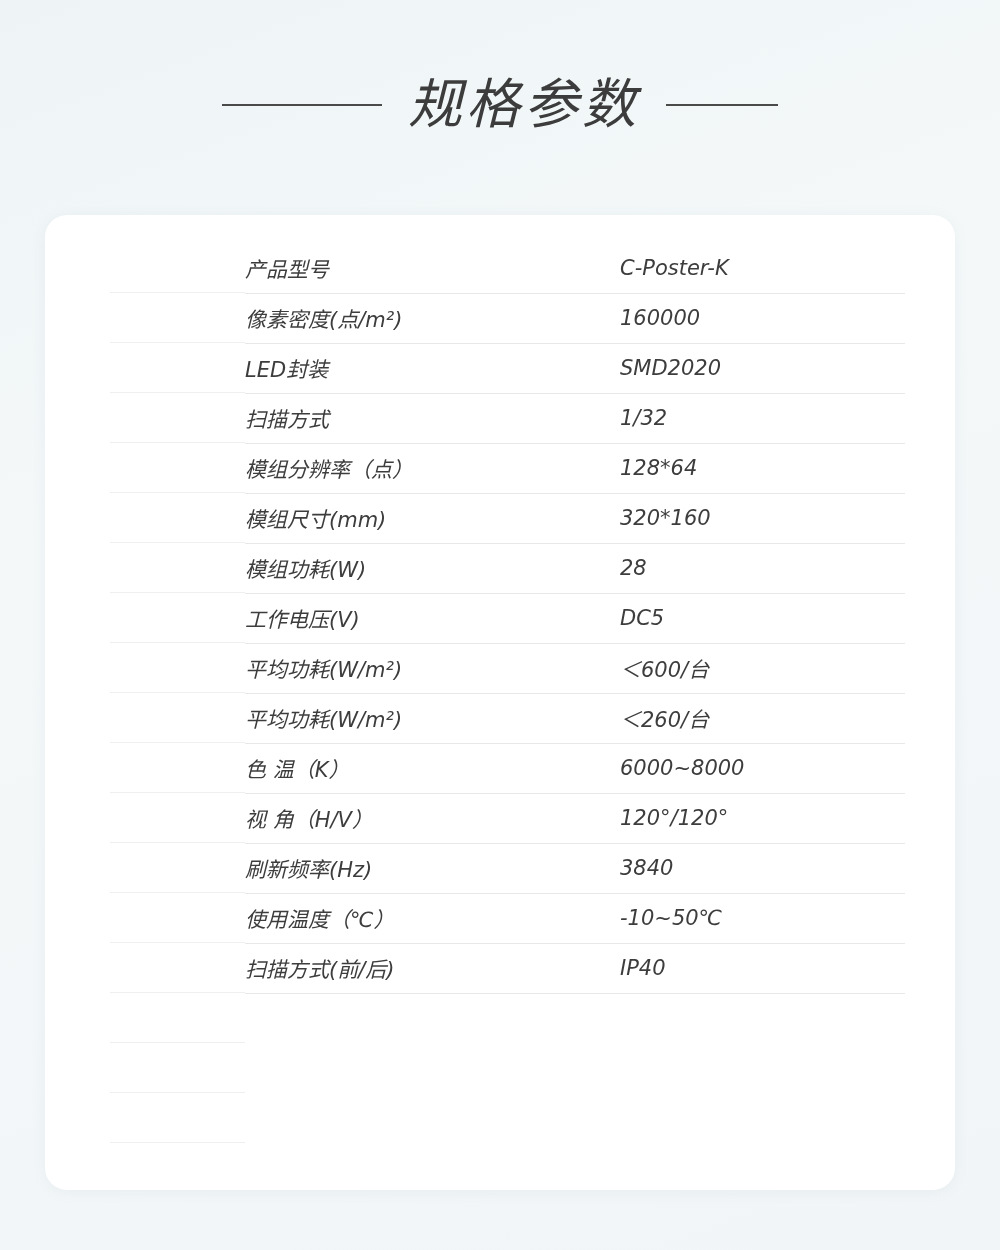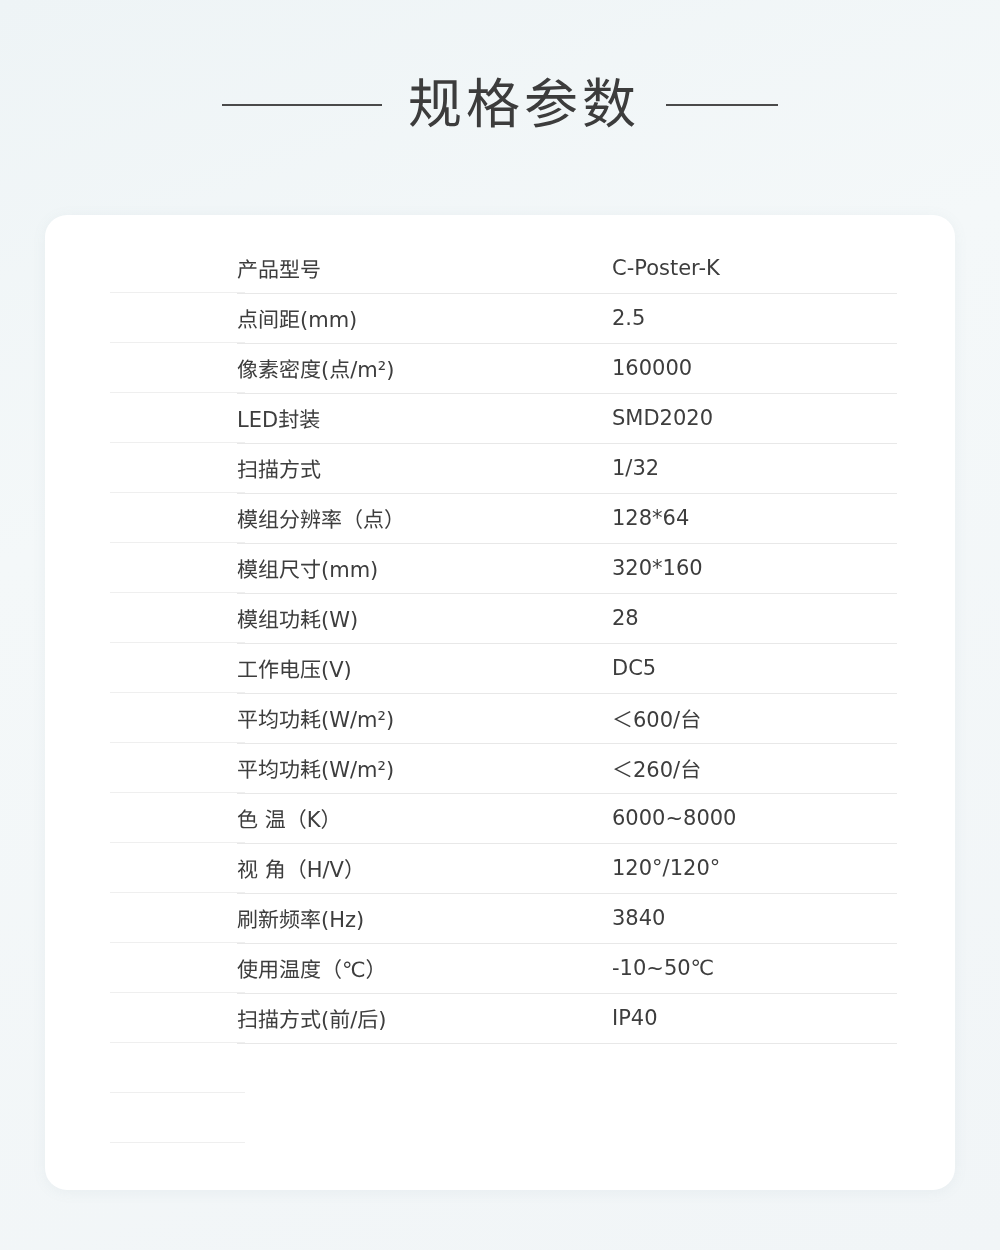--- a/index.html
+++ b/index.html
@@ -13,20 +13,21 @@
     font-family: "DejaVu Sans", "Liberation Sans", sans-serif;
     color: #333333;
     overflow: hidden;
   }
   .page {
     position: relative;
     width: 1000px;
     height: 1250px;
     background: linear-gradient(160deg, #eef4f6 0%, #f4f8f9 35%, #f1f5f7 100%);
     box-sizing: border-box;
+    font-style: italic;
   }
   
   .title-wrap {
     display: flex;
     align-items: center;
     justify-content: center;
     padding-top: 78px;
     gap: 26px;
   }
   .title-rule {
@@ -51,21 +52,21 @@
     left: 45px;
     top: 215px;
     width: 910px;
     height: 975px;
     background: #ffffff;
     border-radius: 22px;
     box-shadow: 0 2px 14px rgba(120, 140, 150, 0.08);
   }
   .spec-table {
     position: absolute;
-    left: 192px;
+    left: 200px;
     top: 28px;
     width: 660px;
     border-collapse: collapse;
   }
   .spec-table tr {
     height: 50px;
   }
   .spec-table td {
     border-bottom: 1px solid #e8e8e8;
     font-size: 21px;
@@ -134,24 +135,20 @@
         <div style="top: 849px;"></div>
         <div style="top: 899px;"></div>
       </div>
     <table class="spec-table">
       <tbody>
           <tr>
             <td class="col-label">产品型号</td>
             <td class="col-value">C-Poster-K</td>
           </tr>
           <tr>
-            <td class="col-label">点间距(mm)</td>
-            <td class="col-value">2.5</td>
-          </tr>
-          <tr>
             <td class="col-label">像素密度(点/m²)</td>
             <td class="col-value">160000</td>
           </tr>
           <tr>
             <td class="col-label">LED封装</td>
             <td class="col-value">SMD2020</td>
           </tr>
           <tr>
             <td class="col-label">扫描方式</td>
             <td class="col-value">1/32</td>

